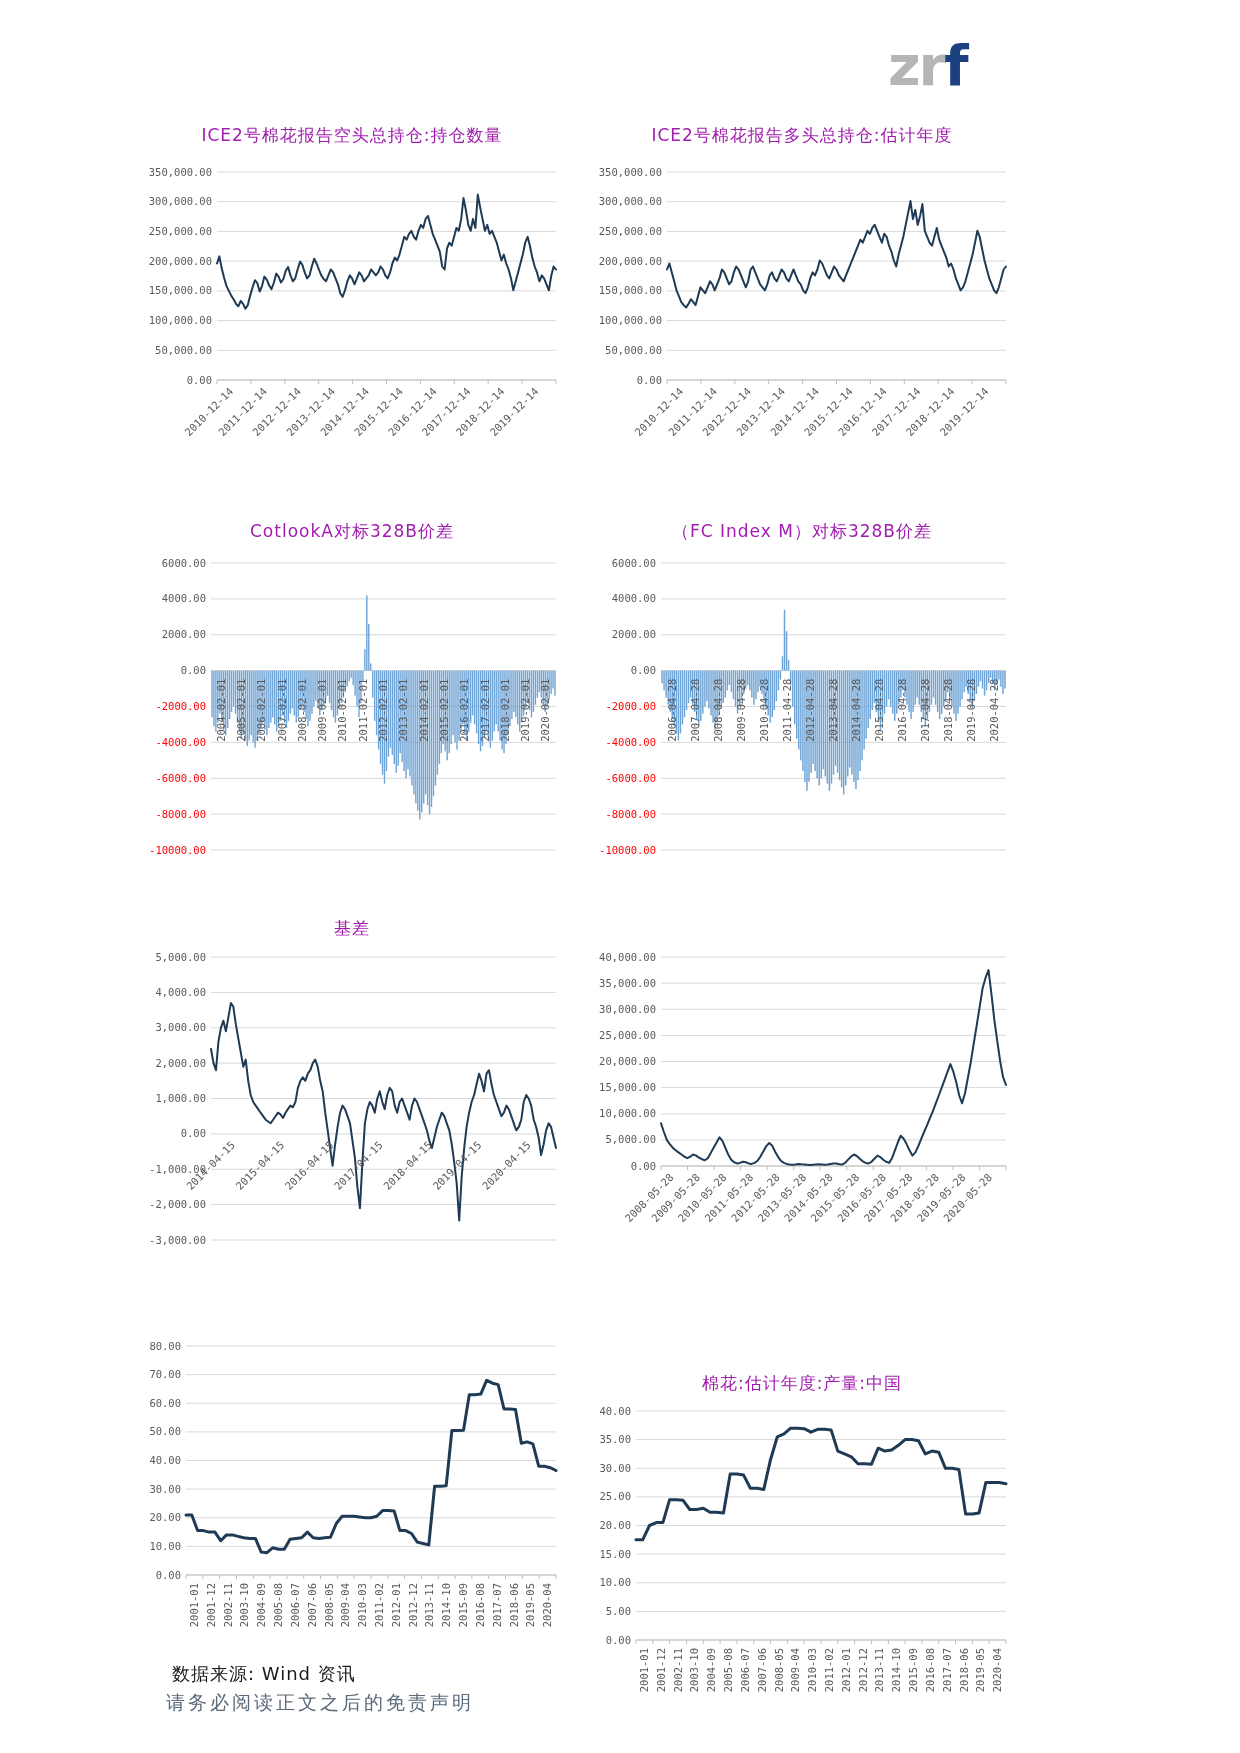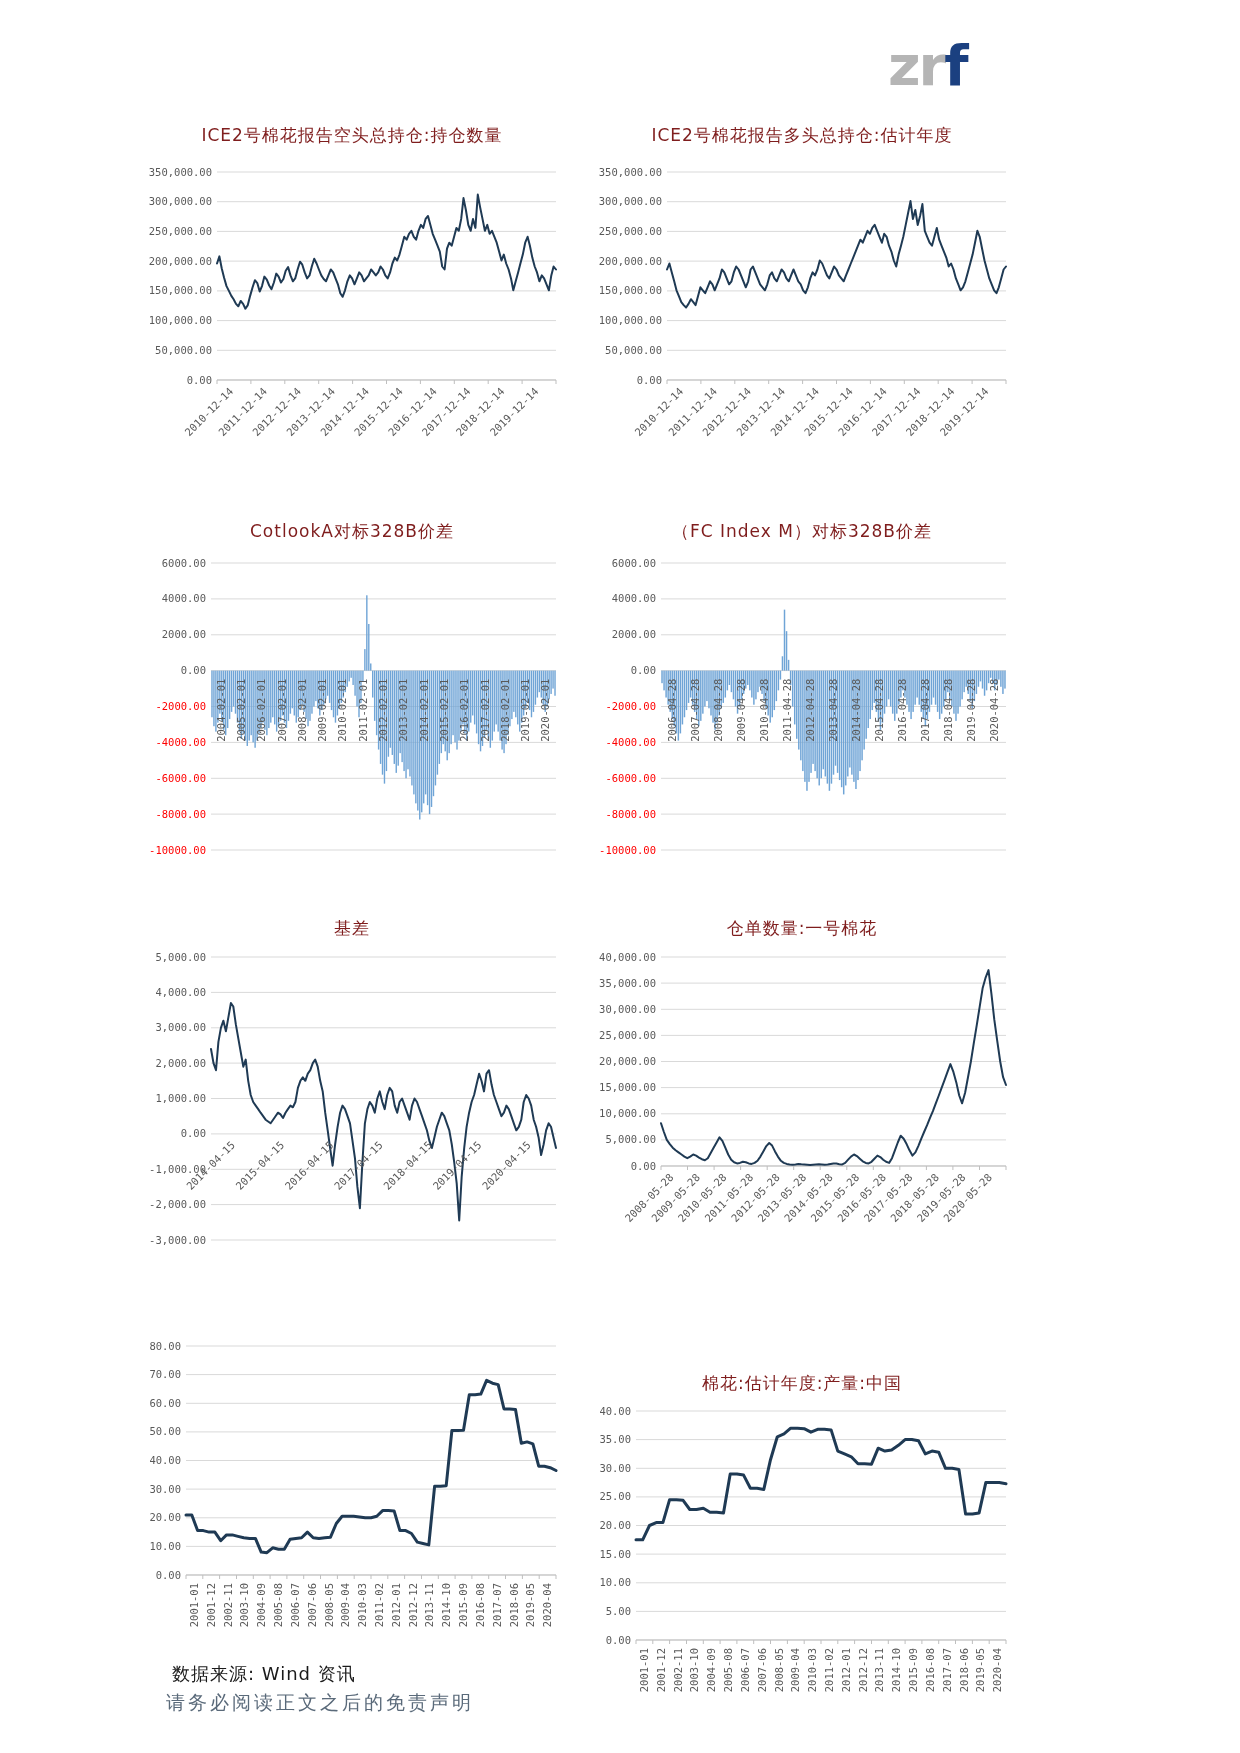--- a/index.html
+++ b/index.html
@@ -7,21 +7,21 @@
        font-family:"DejaVu Sans","Liberation Sans",sans-serif;}
   .logo{position:absolute;left:888px;top:24px;width:240px;display:flex;margin-top:14px;}
   .logo-zrf{font-size:56px;font-weight:bold;line-height:1;letter-spacing:-2px;
             font-family:"DejaVu Sans",sans-serif;}
   .logo-zrf .lz{color:#b5b5b5;}
   .logo-zrf .lf{color:#1b4080;}
   .logo-text{margin-left:8px;padding-top:6px;}
   .logo-cn{font-size:25px;font-weight:bold;color:#8c8c8c;letter-spacing:1px;white-space:nowrap;}
   .logo-en{font-size:10px;font-weight:bold;color:#9a9a9a;letter-spacing:0.4px;margin-top:2px;white-space:nowrap;}
   .chart{position:absolute;width:420px;}
-  .chart-title{margin-top:12px;text-align:center;font-size:17px;color:#7f1d1d;letter-spacing:1px;white-space:nowrap;}
+  .chart-title{margin-top:12px;text-align:center;font-size:17px;color:#a21caf;letter-spacing:1px;white-space:nowrap;}
   .chart svg.plot{position:absolute;left:0;top:0;}
   .tick{font-family:"DejaVu Sans Mono","Liberation Mono",monospace;font-size:10.5px;}
   #c1{left:142px;top:112px;height:330px;}
   #c2{left:592px;top:112px;height:330px;}
   #c3{left:142px;top:508px;height:355px;}
   #c4{left:592px;top:508px;height:355px;}
   #c5{left:142px;top:905px;height:345px;}
   #c6{left:592px;top:905px;height:345px;}
   #c7{left:142px;top:1295px;height:380px;}
   #c8{left:592px;top:1360px;height:380px;}
@@ -571,21 +571,20 @@
       <text class="tick" transform="translate(93.6,240.9) rotate(-45)" text-anchor="end" fill="#595959">2014-04-15</text>
       <text class="tick" transform="translate(142.9,240.9) rotate(-45)" text-anchor="end" fill="#595959">2015-04-15</text>
       <text class="tick" transform="translate(192.2,240.9) rotate(-45)" text-anchor="end" fill="#595959">2016-04-15</text>
       <text class="tick" transform="translate(241.5,240.9) rotate(-45)" text-anchor="end" fill="#595959">2017-04-15</text>
       <text class="tick" transform="translate(290.8,240.9) rotate(-45)" text-anchor="end" fill="#595959">2018-04-15</text>
       <text class="tick" transform="translate(340.1,240.9) rotate(-45)" text-anchor="end" fill="#595959">2019-04-15</text>
       <text class="tick" transform="translate(389.4,240.9) rotate(-45)" text-anchor="end" fill="#595959">2020-04-15</text>
     </svg>
 </div>
 <div class="chart" id="c6">
-  <div class="chart-title">仓单数量:一号棉花</div>
   <svg class="plot" width="420" height="345" viewBox="0 0 420 345">
       <line x1="69" x2="414" y1="52" y2="52" stroke="#d9d9d9" stroke-width="1"></line>
       <text class="tick" x="64" y="55.5" text-anchor="end" fill="#595959">40,000.00</text>
       <line x1="69" x2="414" y1="78.1" y2="78.1" stroke="#d9d9d9" stroke-width="1"></line>
       <text class="tick" x="64" y="81.6" text-anchor="end" fill="#595959">35,000.00</text>
       <line x1="69" x2="414" y1="104.3" y2="104.3" stroke="#d9d9d9" stroke-width="1"></line>
       <text class="tick" x="64" y="107.8" text-anchor="end" fill="#595959">30,000.00</text>
       <line x1="69" x2="414" y1="130.4" y2="130.4" stroke="#d9d9d9" stroke-width="1"></line>
       <text class="tick" x="64" y="133.9" text-anchor="end" fill="#595959">25,000.00</text>
       <line x1="69" x2="414" y1="156.5" y2="156.5" stroke="#d9d9d9" stroke-width="1"></line>

